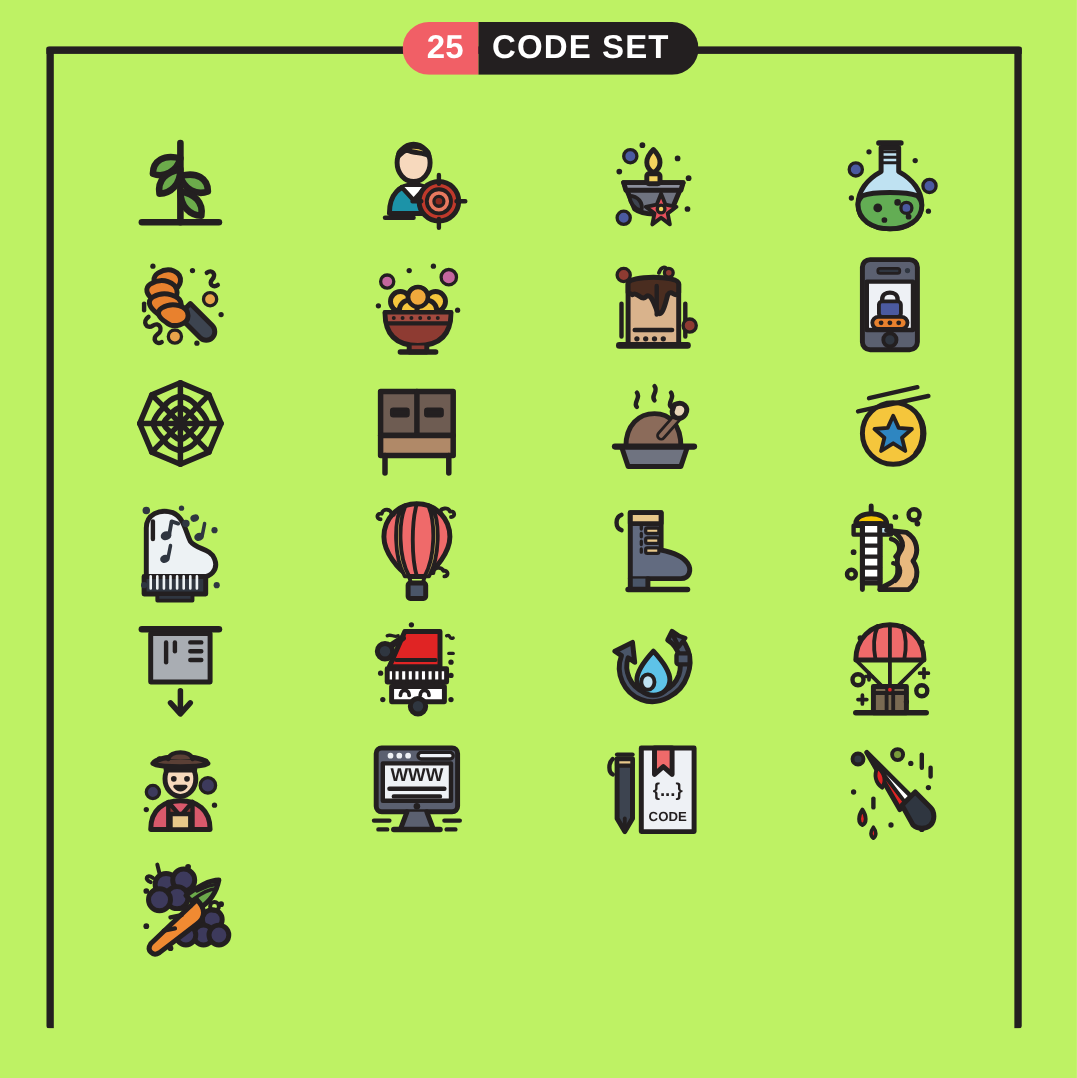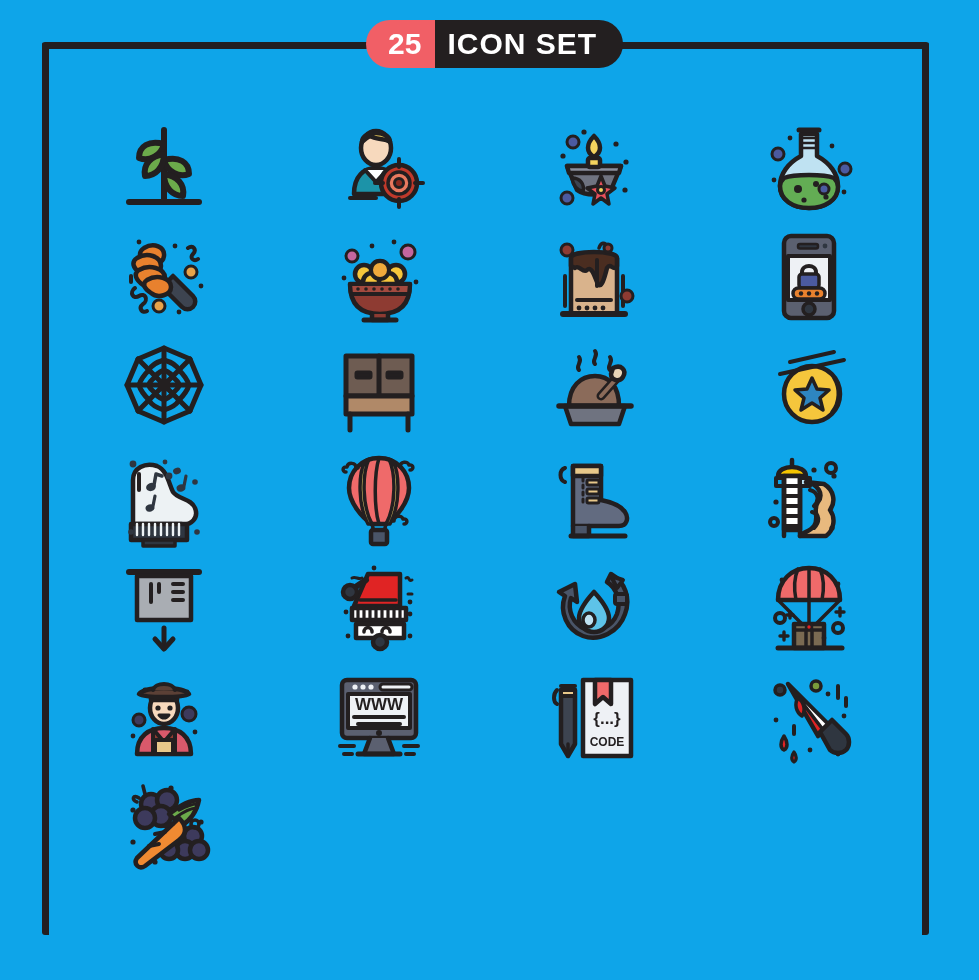--- a/index.html
+++ b/index.html
@@ -12,21 +12,21 @@
     height: 980px;
     font-family: "Liberation Sans", sans-serif;
     position: relative;
     overflow: hidden;
   }
   #stage {
     position: absolute;
     left: 0; top: 0;
     width: 979px;
     height: 980px;
-    background: #0ea5e9;
+    background: #bef264;
   }
   
   #frame {
     position: absolute;
     left: 42px;
     top: 42px;
     width: 887px;
     height: 893px;
     border-left: 7px solid #231f20;
     border-right: 7px solid #231f20;
@@ -85,21 +85,21 @@
 </style>
 </head>
 <body>
 
 <div id="stage">
 
   <div id="frame"></div>
 
   <div id="badge">
     <div class="count">25</div>
-    <div class="title">ICON SET</div>
+    <div class="title">CODE SET</div>
   </div>
 
   <div id="grid">
 
     <div class="cell">
       <svg width="110" height="110" viewBox="0 0 110 110">
         <g stroke="#231f20" stroke-width="6" stroke-linecap="round" stroke-linejoin="round" fill="none">
           <path d="M55 20 L55 92"></path>
           <path d="M20 92 L90 92"></path>
           <path d="M55 34 C40 30 30 36 30 48 C40 52 52 46 55 34 Z" fill="#6cab4b"></path>

